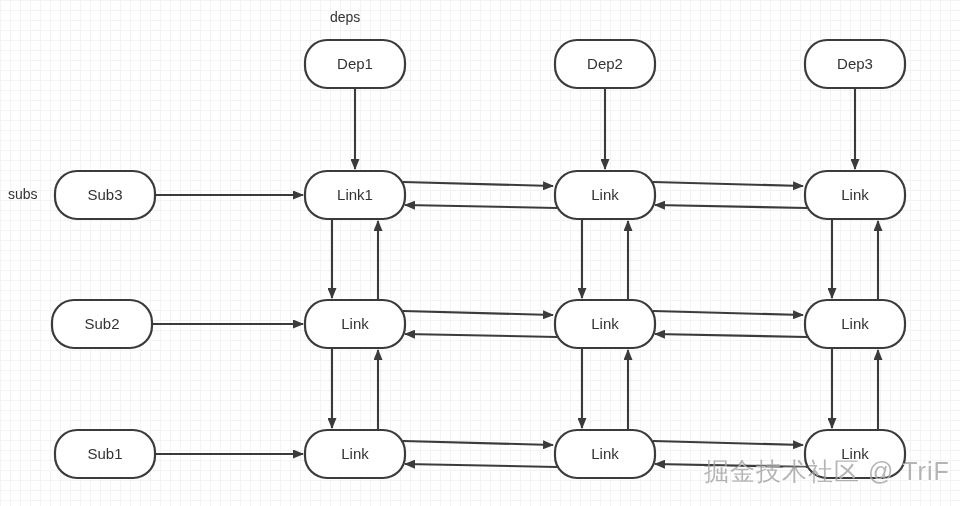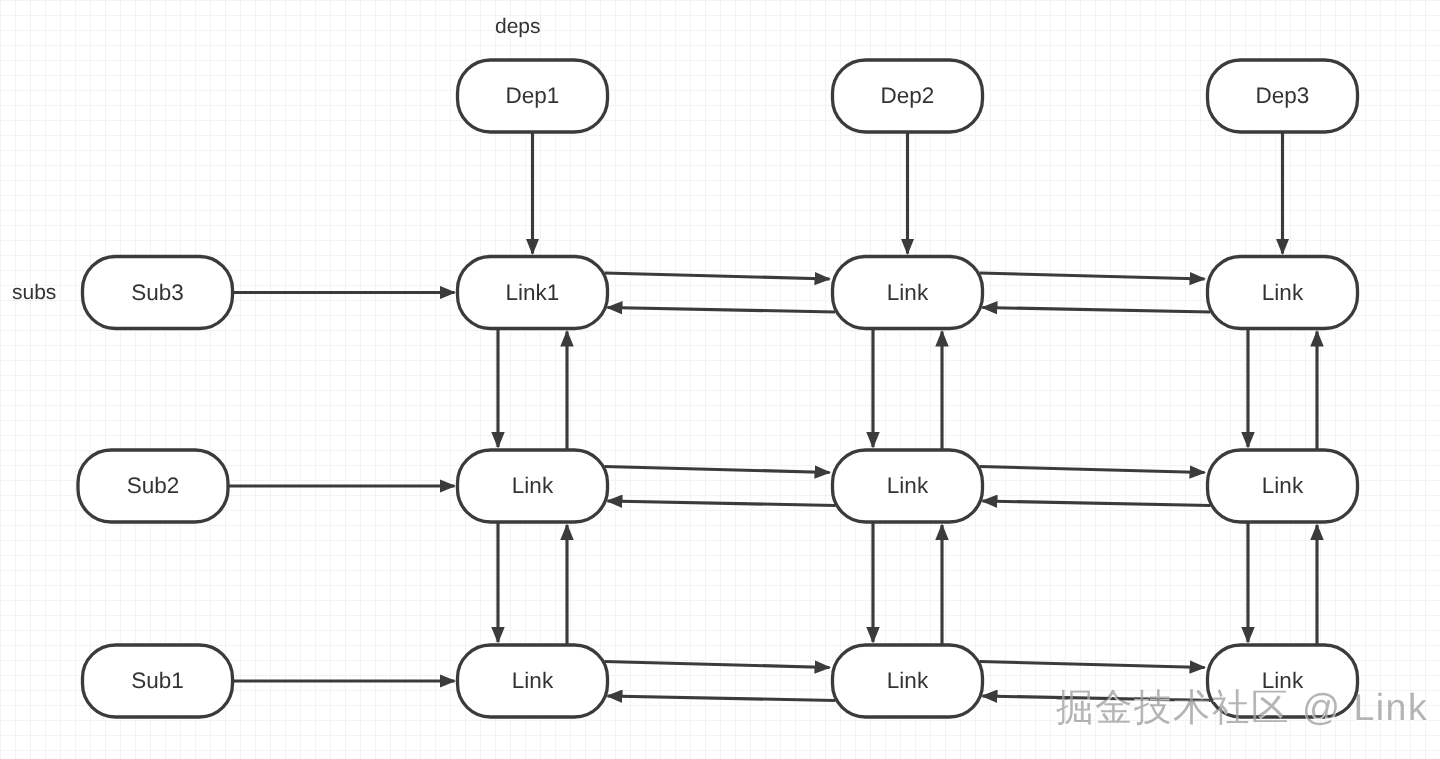--- a/index.html
+++ b/index.html
@@ -169,14 +169,14 @@
           <rect x="805" y="430" width="100" height="48" rx="22" ry="22" class="node-shape"></rect>
           <text x="855" y="455" class="node-text">Link</text>
         </g>
       </g>
     <g id="labels-layer">
         <text x="330" y="22" class="group-label">deps</text>
         <text x="8" y="199" class="group-label">subs</text>
       </g>
   </svg>
 
-  <div class="watermark">掘金技术社区 @ Link</div>
+  <div class="watermark">掘金技术社区 @ TriF</div>
 </div>
 
 </body></html>

